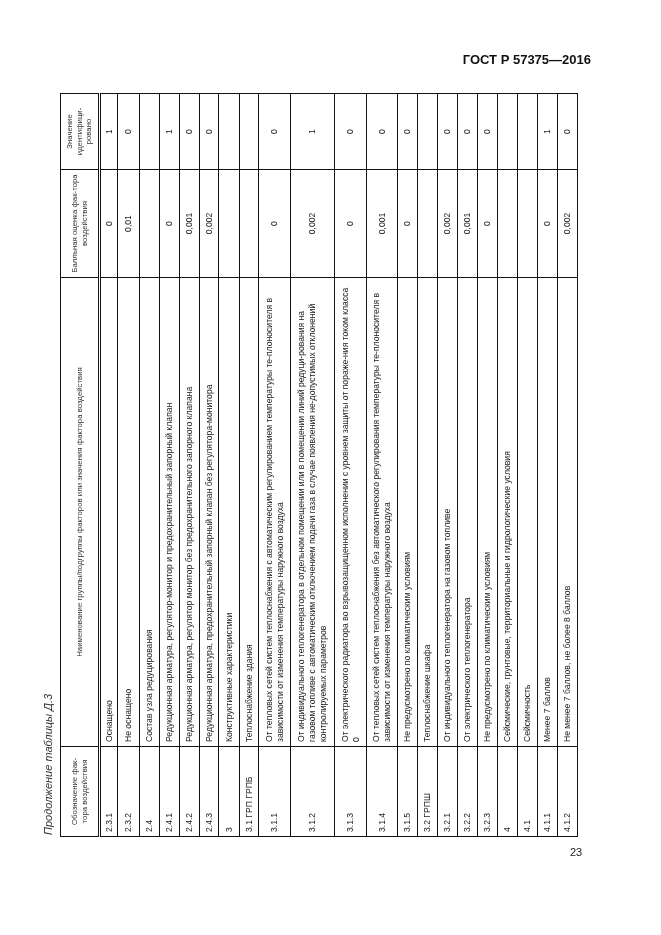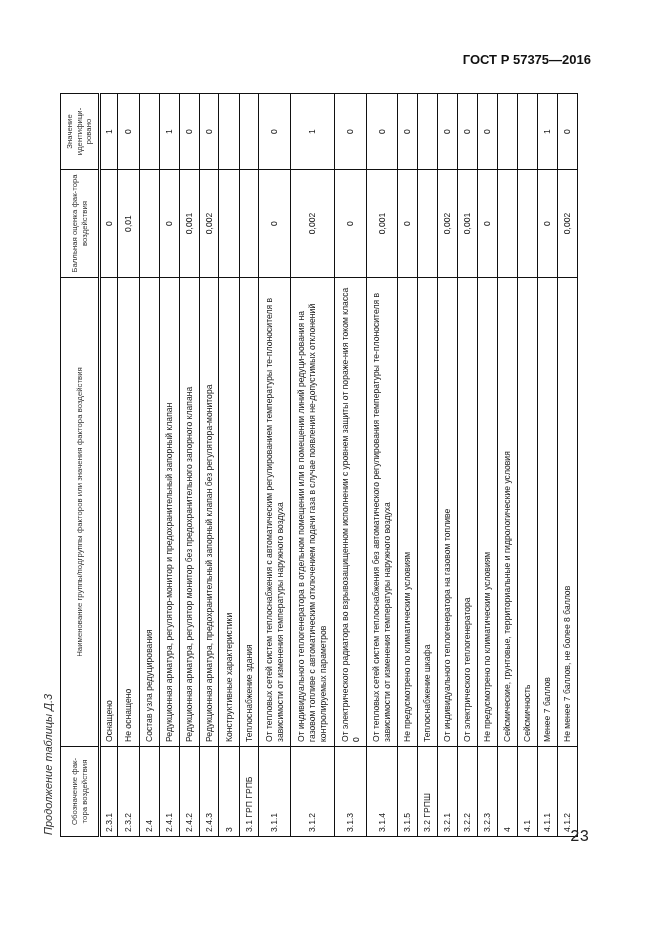--- a/index.html
+++ b/index.html
@@ -1,19 +1,19 @@
 <!DOCTYPE html>
 <html><head>
 <meta charset="utf-8">
 <style>
   html, body { margin:0; padding:0; }
   body { width:661px; height:935px; background:#ffffff; position:relative; overflow:hidden;
          font-family:"Liberation Sans", sans-serif; color:#222; }
   .doc-code { position:absolute; top:52px; right:70px; font-weight:bold; font-size:13px; color:#111; }
-  .page-num { position:absolute; top:828px; left:570px; font-size:16px; color:#222;font-family:Liberation Mono, monospace; }
+  .page-num { position:absolute; top:846px; left:570px; font-size:11px; color:#222; }
   
   .rot { position:absolute; left:40px; top:837px; width:743px; height:540px;
          transform-origin:0 0; transform:rotate(-90deg); }
   .caption { position:absolute; left:2px; top:2px; font-style:italic; font-size:11px; color:#333; }
   table.t { position:absolute; left:0; top:20px; border-collapse:collapse; table-layout:fixed; width:743px; }
   table.t td, table.t th { border:1px solid #111; font-size:8.6px; padding:0 4px; vertical-align:middle; font-weight:normal; line-height:11px; color:#222; }
   table.t th { text-align:center; font-size:7.8px; line-height:9.5px; color:#333; }
   table.t tr.hdr th { border-bottom:3px double #111; }
   table.t td.c { text-align:center; }
   table.t td.l { text-align:left; }

